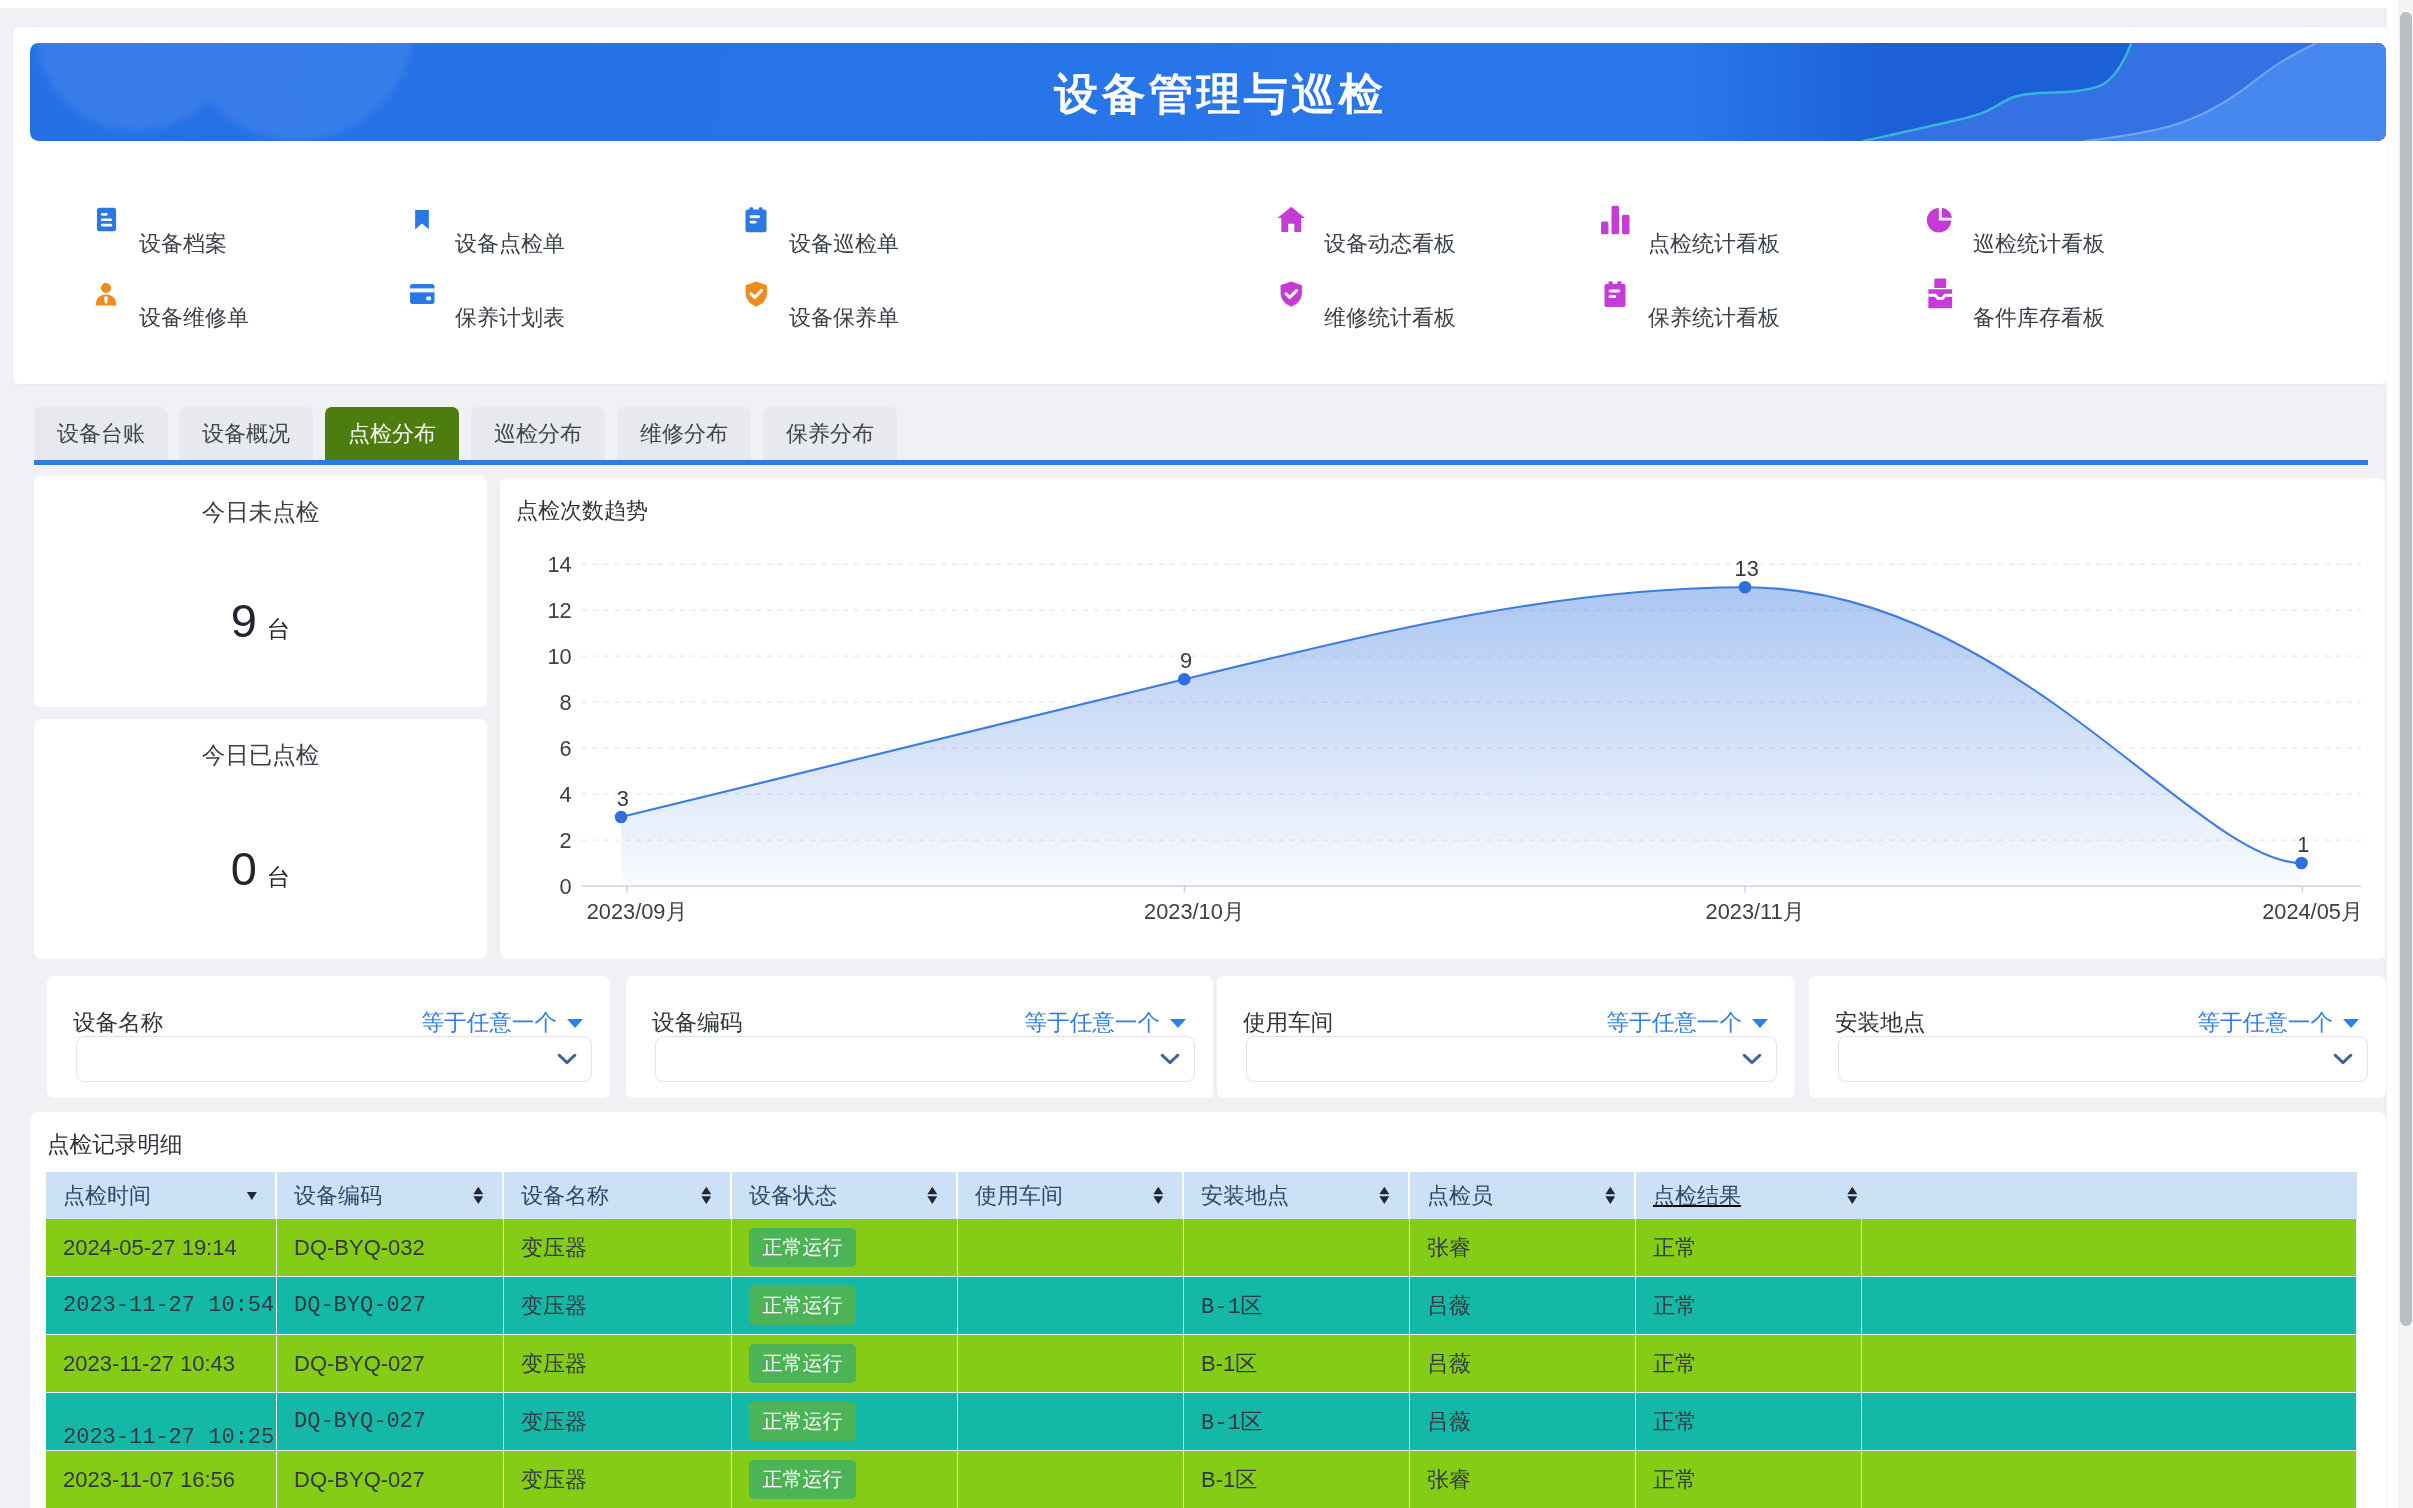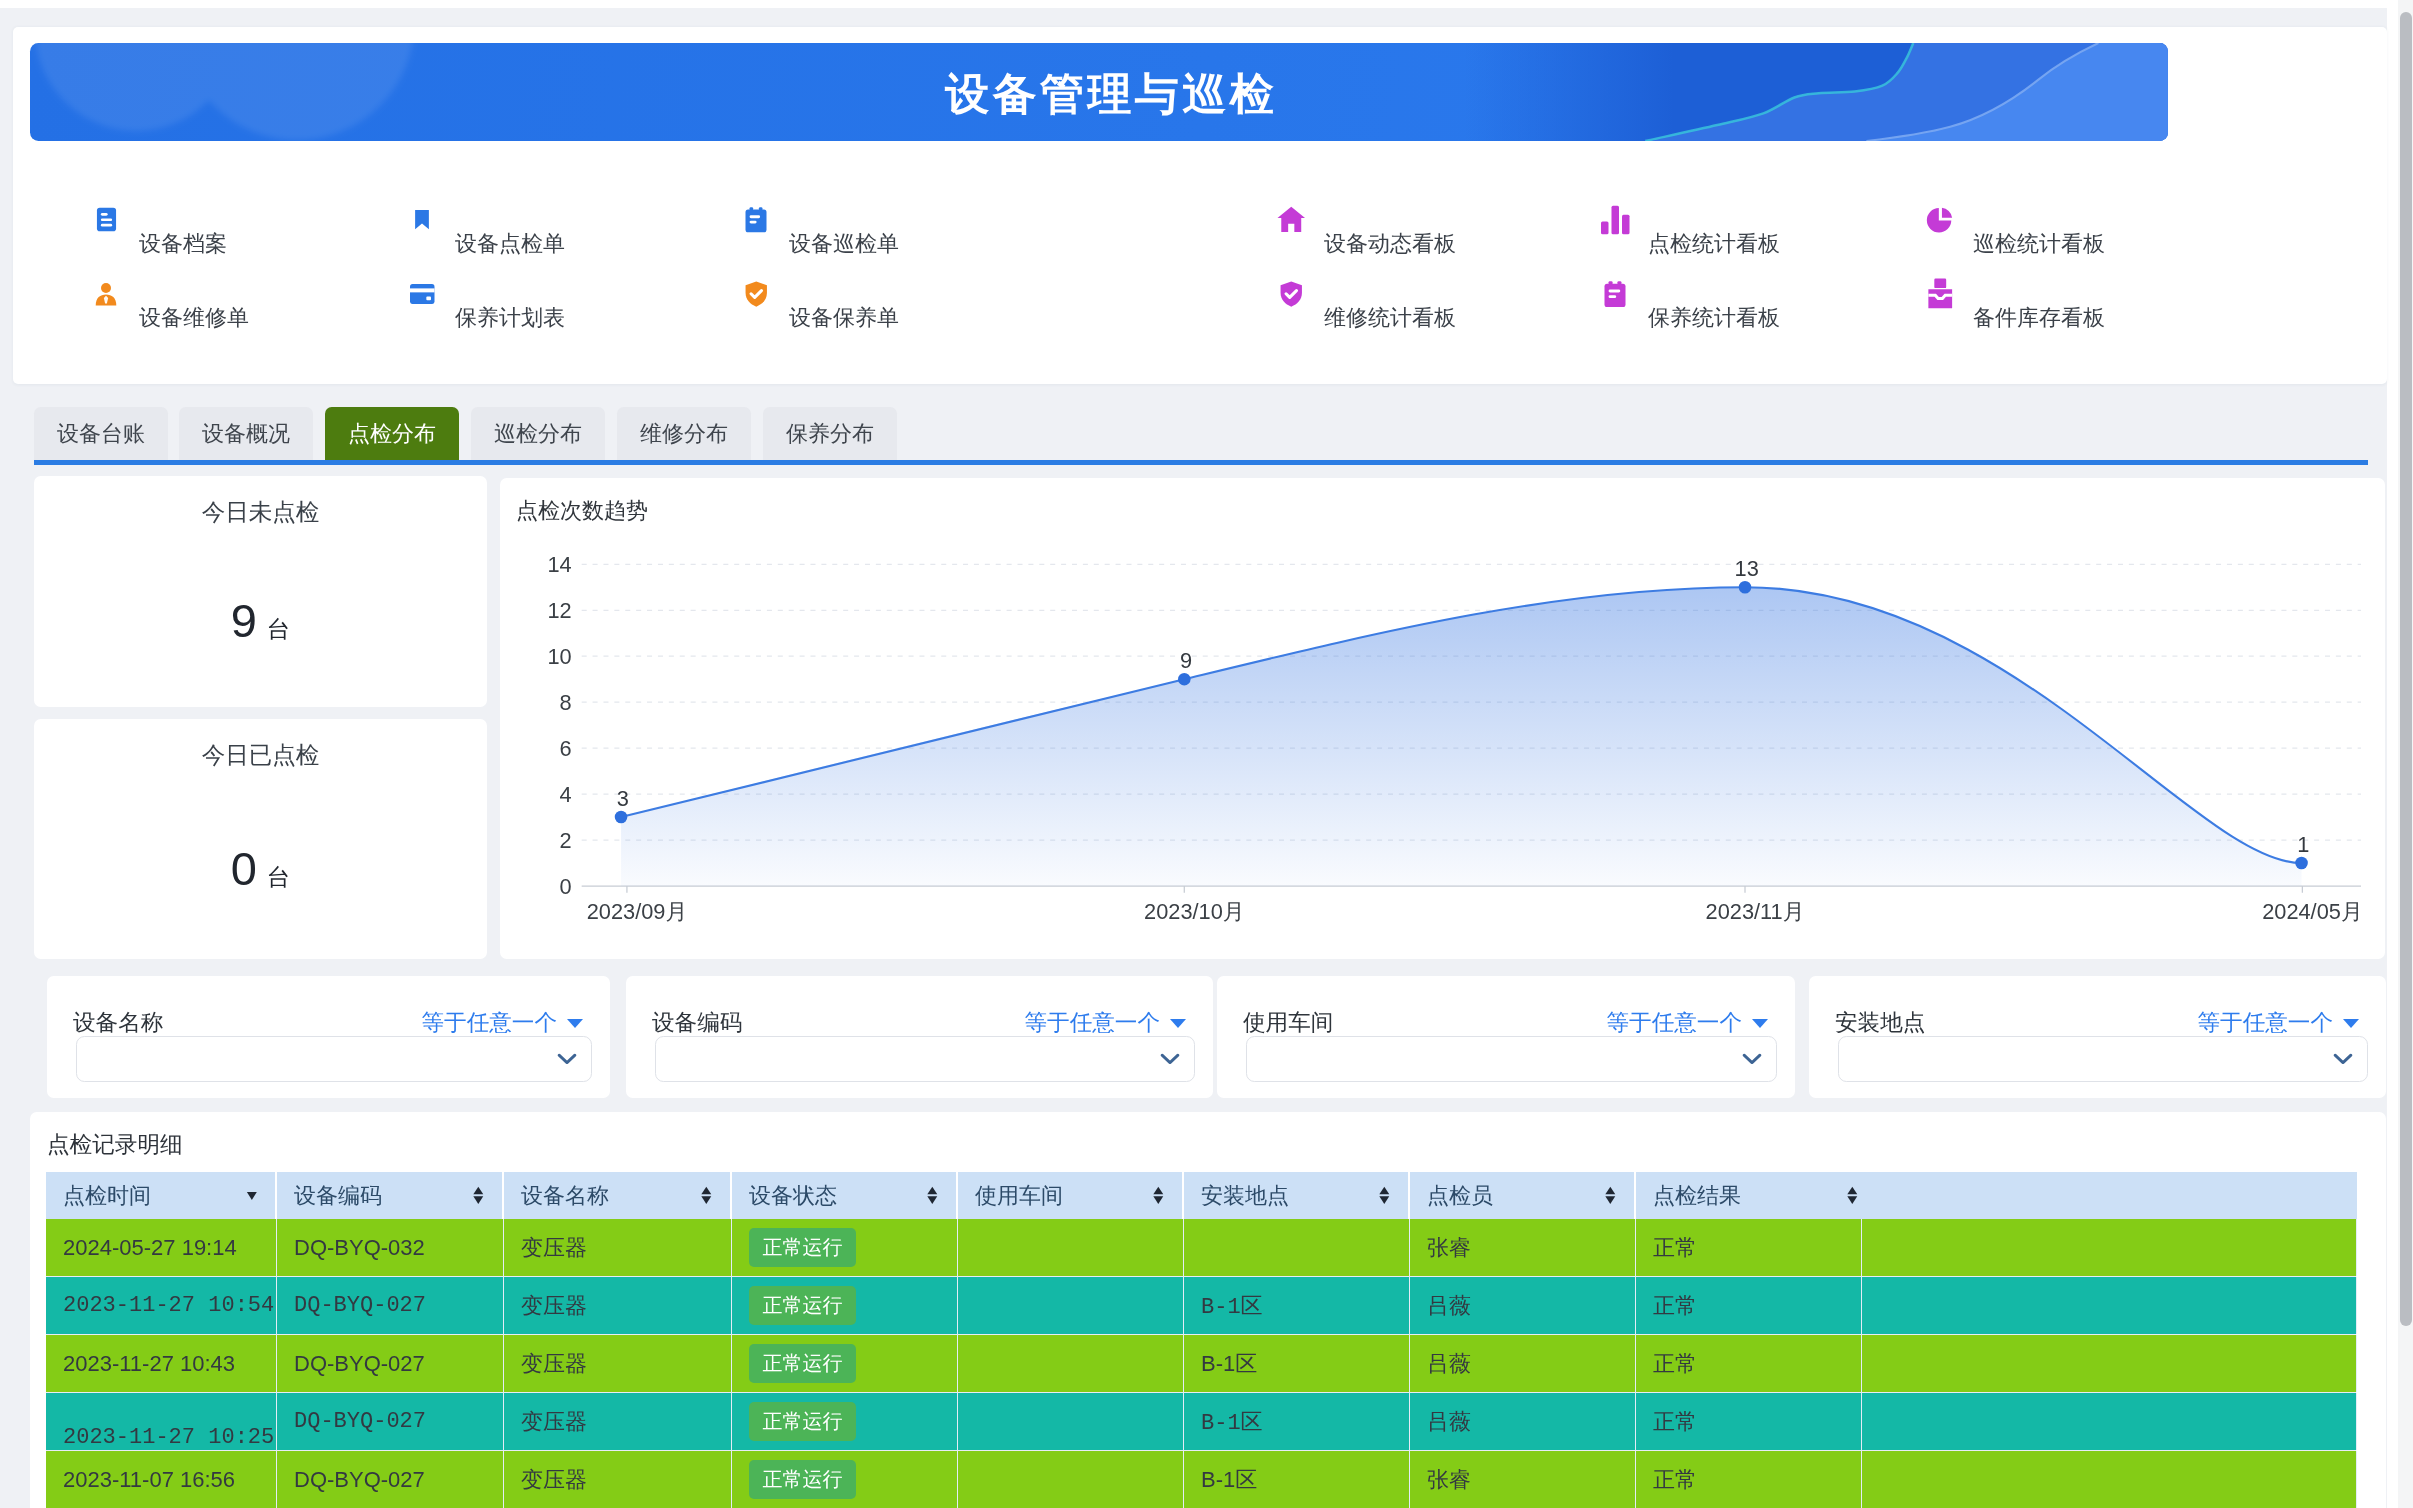--- a/index.html
+++ b/index.html
@@ -1,20 +1,20 @@
 <!DOCTYPE html>
 <html style="font-size:13.4px"><head>
 <meta charset="utf-8">
 <style>
 * { margin:0; padding:0; box-sizing:border-box; }
 html,body { width:2413px; height:1508px; background:#fff; font-family:"Liberation Sans", sans-serif; overflow:hidden; }
 #page { position:absolute; left:0; top:8.4px; width:2387px; height:1500px; background:#eff1f5; }
 
 #card-top { position:absolute; left:13.4px; top:27px; width:2374px; height:357px; background:#fff; border-radius:5px; box-shadow:0 0.8px 3.4px rgba(40,60,100,0.06); }
-#banner { position:absolute; left:17px; top:16px; width:2138px; height:98px; border-radius:8.4px; overflow:hidden; background:linear-gradient(97deg,#2470e5 0%,#2876ea 55%,#2c7bef 100%); }
+#banner { position:absolute; left:17px; top:16px; width:2356px; height:98px; border-radius:8.4px; overflow:hidden; background:linear-gradient(97deg,#2470e5 0%,#2876ea 55%,#2c7bef 100%); }
 #banner h1 { position:absolute; left:23.5px; right:0; top:22px; text-align:center; color:#fff; font-size:44px; font-weight:bold; letter-spacing:3.4px; }
 
 .mi { position:absolute; display:flex; align-items:center; height:37px; }
 .mi svg { display:block; }
 .mi .ib { width:28.5px; display:flex; justify-content:center; }
 .mi span { margin-left:18.4px; font-size:22px; color:#3b4149;margin-top:48px; }
 
 .tab { position:absolute; top:407px; width:134px; height:53px; background:#e7e9ee; border-radius:6.7px 6.7px 0 0; color:#3f454d; font-size:22px; display:flex; align-items:center; justify-content:center; }
 .tab.active { background:#4d7c0f; color:#fff; font-weight:normal; }
 #tabline { position:absolute; left:34px; top:460px; width:2334px; height:5px; background:#2b7ce3; }
@@ -348,21 +348,21 @@
             <path d="M1.5 12.5 L13.5 12.5 L7.5 21.7 Z" fill="#1f2733"></path>
           </svg>
         </div>
         <div class="hcell" style="left:1364px;width:226px;border-right:2.5px solid #fff;">
           <span>点检员</span>
           <svg width="12.6" height="19" viewBox="0 0 15 23">
             <path d="M1.5 10 L13.5 10 L7.5 0.8 Z" fill="#1f2733"></path>
             <path d="M1.5 12.5 L13.5 12.5 L7.5 21.7 Z" fill="#1f2733"></path>
           </svg>
         </div>
-        <div class="hcell" style="left:1590px;width:242px;border-right:2.5px solid #fff;">
+        <div class="hcell" style="left:1590px;width:242px;border-right:2.5px solid #fff;text-decoration:underline;">
           <span>点检结果</span>
           <svg width="12.6" height="19" viewBox="0 0 15 23">
             <path d="M1.5 10 L13.5 10 L7.5 0.8 Z" fill="#1f2733"></path>
             <path d="M1.5 12.5 L13.5 12.5 L7.5 21.7 Z" fill="#1f2733"></path>
           </svg>
         </div>
         <div class="hcell" style="left:1817px;width:494px;">
           <span></span>
         </div>
       </div>

